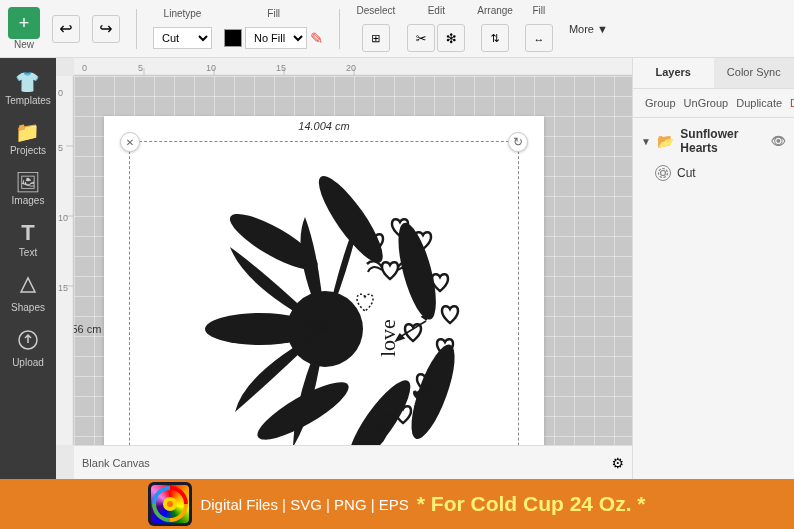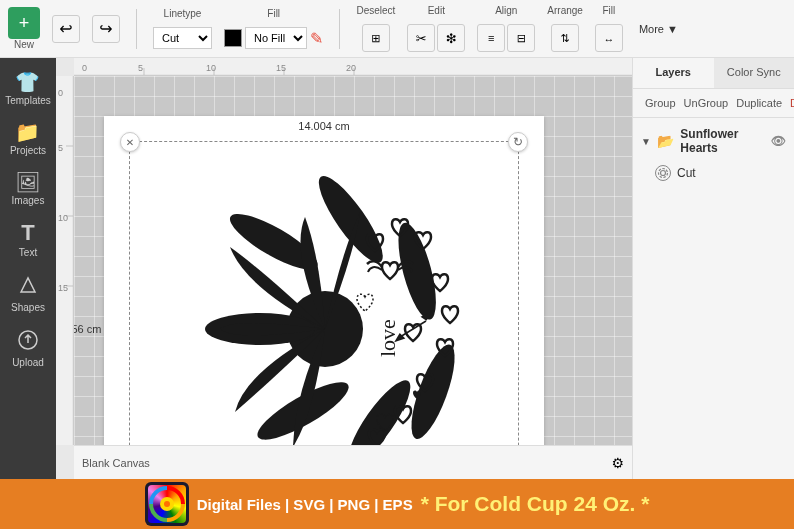--- a/index.html
+++ b/index.html
@@ -203,20 +203,21 @@
       white-space: nowrap;
     }
     .dimension-label-w {
       position: absolute;
       top: -22px;
       left: 50%;
       transform: translateX(-50%);
       font-size: 11px;
       color: #333;
       white-space: nowrap;
+      font-style: italic;
     }
     
     .design-svg {
       position: absolute;
       top: 15px;
       left: 15px;
       width: 360px;
       height: 345px;
     }
     
@@ -355,21 +356,21 @@
       display: flex;
       align-items: center;
       justify-content: center;
       font-size: 8px;
       color: white;
       font-weight: bold;
     }
     .banner-text {
       color: white;
       font-size: 15px;
-      font-weight: bold;
+      font-weight: normal;
     }
     .banner-text-highlight {
       color: #fff176;
       font-size: 21px;
       font-weight: bold;
     }
 
     
     .ruler-marks-top {
       position: absolute;
@@ -438,27 +439,20 @@
   </div>
 
   <div class="toolbar-group">
     <span class="toolbar-label">Edit</span>
     <div style="display:flex;gap:2px;">
       <button class="toolbar-icon-btn" style="font-size:13px;">✂</button>
       <button class="toolbar-icon-btn" style="font-size:13px;">❇</button>
     </div>
   </div>
 
-  <div class="toolbar-group">
-    <span class="toolbar-label">Align</span>
-    <div style="display:flex;gap:2px;">
-      <button class="toolbar-icon-btn" style="font-size:11px;">≡</button>
-      <button class="toolbar-icon-btn" style="font-size:11px;">⊟</button>
-    </div>
-  </div>
 
   <div class="toolbar-group">
     <span class="toolbar-label">Arrange</span>
     <div style="display:flex;gap:2px;">
       <button class="toolbar-icon-btn" style="font-size:11px;">⇅</button>
     </div>
   </div>
 
   <div class="toolbar-group">
     <span class="toolbar-label">Fill</span>

